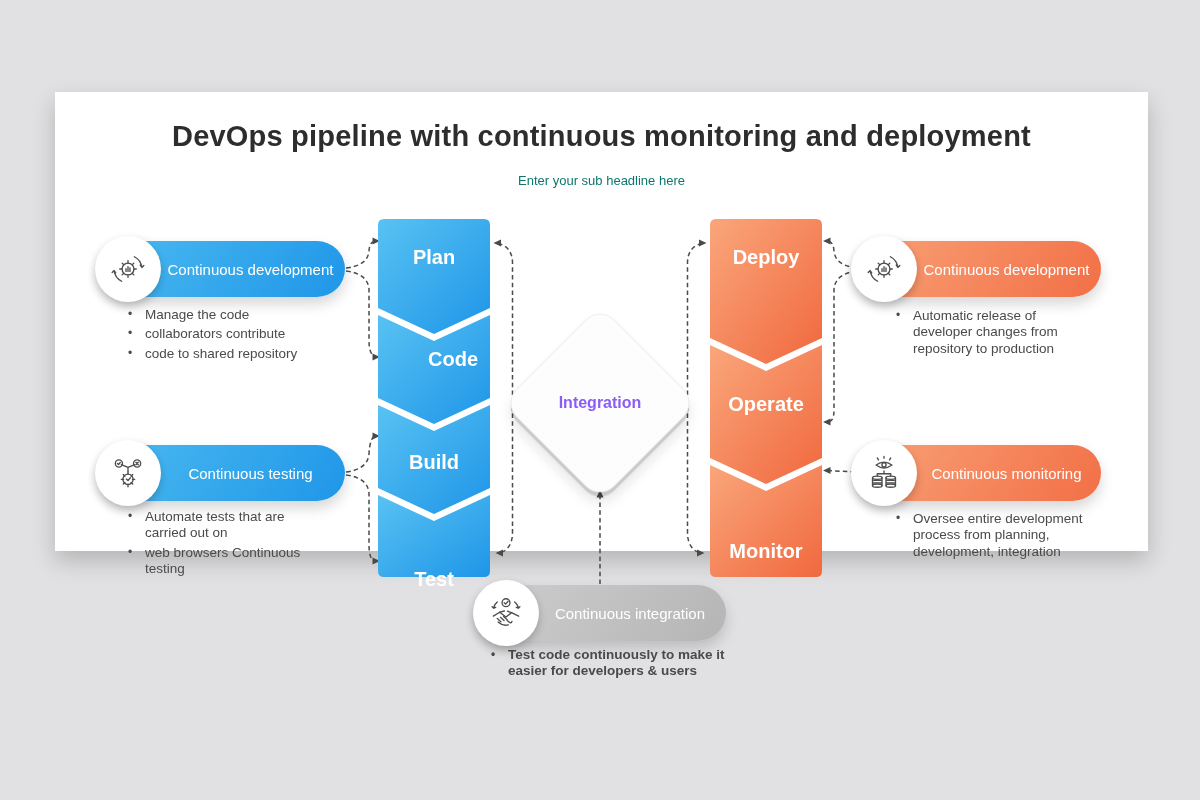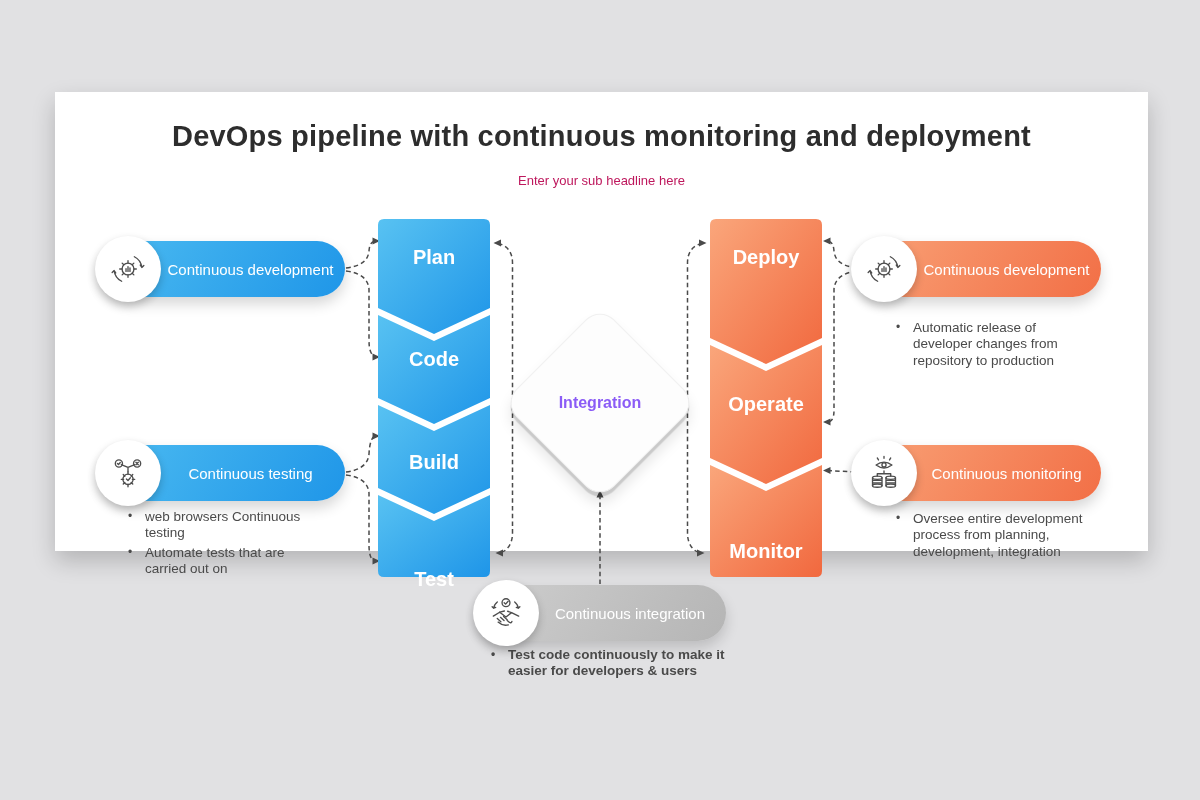--- a/index.html
+++ b/index.html
@@ -10,21 +10,21 @@
   .slide{
     position:absolute;left:55px;top:92px;width:1093px;height:459px;
     background:#ffffff;box-shadow:0 10px 22px rgba(0,0,0,.20);
   }
   .title{
     position:absolute;left:0;top:28px;width:100%;text-align:center;
     font-size:29px;font-weight:bold;color:#2d2d2d;letter-spacing:.2px;
   }
   .subtitle{
     position:absolute;left:0;top:81px;width:100%;text-align:center;
-    font-size:13px;color:#be185d;
+    font-size:13px;color:#0f766e;
   }
   .pill{
     position:absolute;height:56px;border-radius:28px;box-sizing:border-box;
     display:flex;align-items:center;justify-content:center;
     color:#fff;font-weight:normal;font-size:15px;z-index:4;
     box-shadow:0 7px 14px rgba(0,0,0,.16);
   }
   .pill-blue{background:linear-gradient(125deg,#4cbbf1 0%,#1f96e8 100%);}
   .pill-orange{background:linear-gradient(125deg,#f9a277 0%,#f26f46 100%);}
   .pill-gray{background:linear-gradient(125deg,#cecece 0%,#b5b5b5 100%);}
@@ -114,21 +114,21 @@
         </linearGradient>
       </defs>
       <g fill="url(#gblue)">
         <path d="M6,1 L106,1 Q112,1 112,7 L112,90 L56,116 L0,90 L0,7 Q0,1 6,1 Z"></path>
         <path d="M0,97 L56,123 L112,97 L112,180 L56,206 L0,180 Z"></path>
         <path d="M0,187 L56,213 L112,187 L112,270 L56,296 L0,270 Z"></path>
         <path d="M0,277 L56,303 L112,277 L112,353 Q112,359 106,359 L6,359 Q0,359 0,353 Z"></path>
       </g>
     </svg>
     <div class="col-label" style="top:28px;">Plan</div>
-    <div class="col-label" style="top:130px;">Code</div>
+    <div class="col-label" style="top:130px;padding-left:19px;">Code</div>
     <div class="col-label" style="top:233px;">Build</div>
     <div class="col-label" style="top:322px;margin-top:28px;">Test</div>
   </div>
 
   <div class="col" style="left:655px;">
     <svg width="112" height="360" viewBox="0 0 112 360">
       <defs>
         <linearGradient id="gorange" x1="0" y1="0" x2="1" y2="1">
           <stop offset="0" stop-color="#faa67b"></stop>
             <stop offset="1" stop-color="#f1683e"></stop>
@@ -150,54 +150,59 @@
   </div>
   <div class="icon-circle" style="left:40px;top:144px;">
     <svg class="ico" width="38" height="38" viewBox="0 0 48 48">
       <circle cx="24" cy="24" r="7.5"></circle>
       <path d="M24,13.5v3 M24,31.5v3 M13.5,24h3 M31.5,24h3 M16.6,16.6l2.1,2.1 M29.3,29.3l2.1,2.1 M31.4,16.6l-2.1,2.1 M18.7,29.3l-2.1,2.1"></path>
       <path d="M21.5,27v-3.5 M24,27v-6 M26.5,27v-4.5"></path>
       <path d="M32,8.5 A17.5,17.5 0 0 1 41.5,22 M39.5,19l2,3 2.5-2.5"></path>
       <path d="M16,39.5 A17.5,17.5 0 0 1 6.5,26 M8.5,29l-2,-3 -2.5,2.5"></path>
     </svg>
   </div>
+  <div class="bullets" style="left:70px;top:215px;width:215px;">
+    <div class="li">Manage the code</div>
+    <div class="li">collaborators contribute</div>
+    <div class="li">code to shared repository</div>
+  </div>
 
   <div class="pill pill-blue" style="left:45px;top:353px;width:245px;padding-left:56px;">
     <span>Continuous testing</span>
   </div>
   <div class="icon-circle" style="left:40px;top:348px;">
     <svg class="ico" width="38" height="38" viewBox="0 0 48 48">
       <circle cx="24" cy="32" r="6.5"></circle>
       <path d="M24,22.5v3 M24,38.5v3 M15.5,32h3 M29.5,32h3 M18,26l2,2 M28,36l2,2 M30,26l-2,2 M20,36l-2,2"></path>
       <path d="M22,31.5l2,2 3-3.5"></path>
       <path d="M24,22.5 L24,17 M24,17 L15.5,13.5 M24,17 L32.5,13.5"></path>
       <circle cx="12.5" cy="12" r="4.5"></circle>
       <circle cx="35.5" cy="12" r="4.5"></circle>
       <path d="M10.7,12 l1.3,1.4 2.2,-2.6"></path>
       <path d="M34,10.5l3,3 M37,10.5l-3,3"></path>
     </svg>
   </div>
   <div class="bullets" style="left:70px;top:417px;width:200px;">
+    <div class="li">Automate tests that are carried out on</div>
     <div class="li">web browsers Continuous testing</div>
-    <div class="li">Automate tests that are carried out on</div>
   </div>
 
   <div class="pill pill-orange" style="left:801px;top:149px;width:245px;padding-left:56px;">
     <span>Continuous development</span>
   </div>
   <div class="icon-circle" style="left:796px;top:144px;">
     <svg class="ico" width="38" height="38" viewBox="0 0 48 48">
       <circle cx="24" cy="24" r="7.5"></circle>
       <path d="M24,13.5v3 M24,31.5v3 M13.5,24h3 M31.5,24h3 M16.6,16.6l2.1,2.1 M29.3,29.3l2.1,2.1 M31.4,16.6l-2.1,2.1 M18.7,29.3l-2.1,2.1"></path>
       <path d="M21.5,27v-3.5 M24,27v-6 M26.5,27v-4.5"></path>
       <path d="M32,8.5 A17.5,17.5 0 0 1 41.5,22 M39.5,19l2,3 2.5-2.5"></path>
       <path d="M16,39.5 A17.5,17.5 0 0 1 6.5,26 M8.5,29l-2,-3 -2.5,2.5"></path>
     </svg>
   </div>
-  <div class="bullets" style="left:838px;top:216px;width:198px;margin-top:12px;">
+  <div class="bullets" style="left:838px;top:216px;width:198px;">
     <div class="li">Automatic release of developer changes from repository to production</div>
   </div>
 
   <div class="pill pill-orange" style="left:801px;top:353px;width:245px;padding-left:56px;">
     <span>Continuous monitoring</span>
   </div>
   <div class="icon-circle" style="left:796px;top:348px;">
     <svg class="ico" width="38" height="38" viewBox="0 0 48 48">
       <path d="M14,14 Q24,6.5 34,14 Q24,21.5 14,14 Z"></path>
       <circle cx="24" cy="13.8" r="2.6"></circle>

